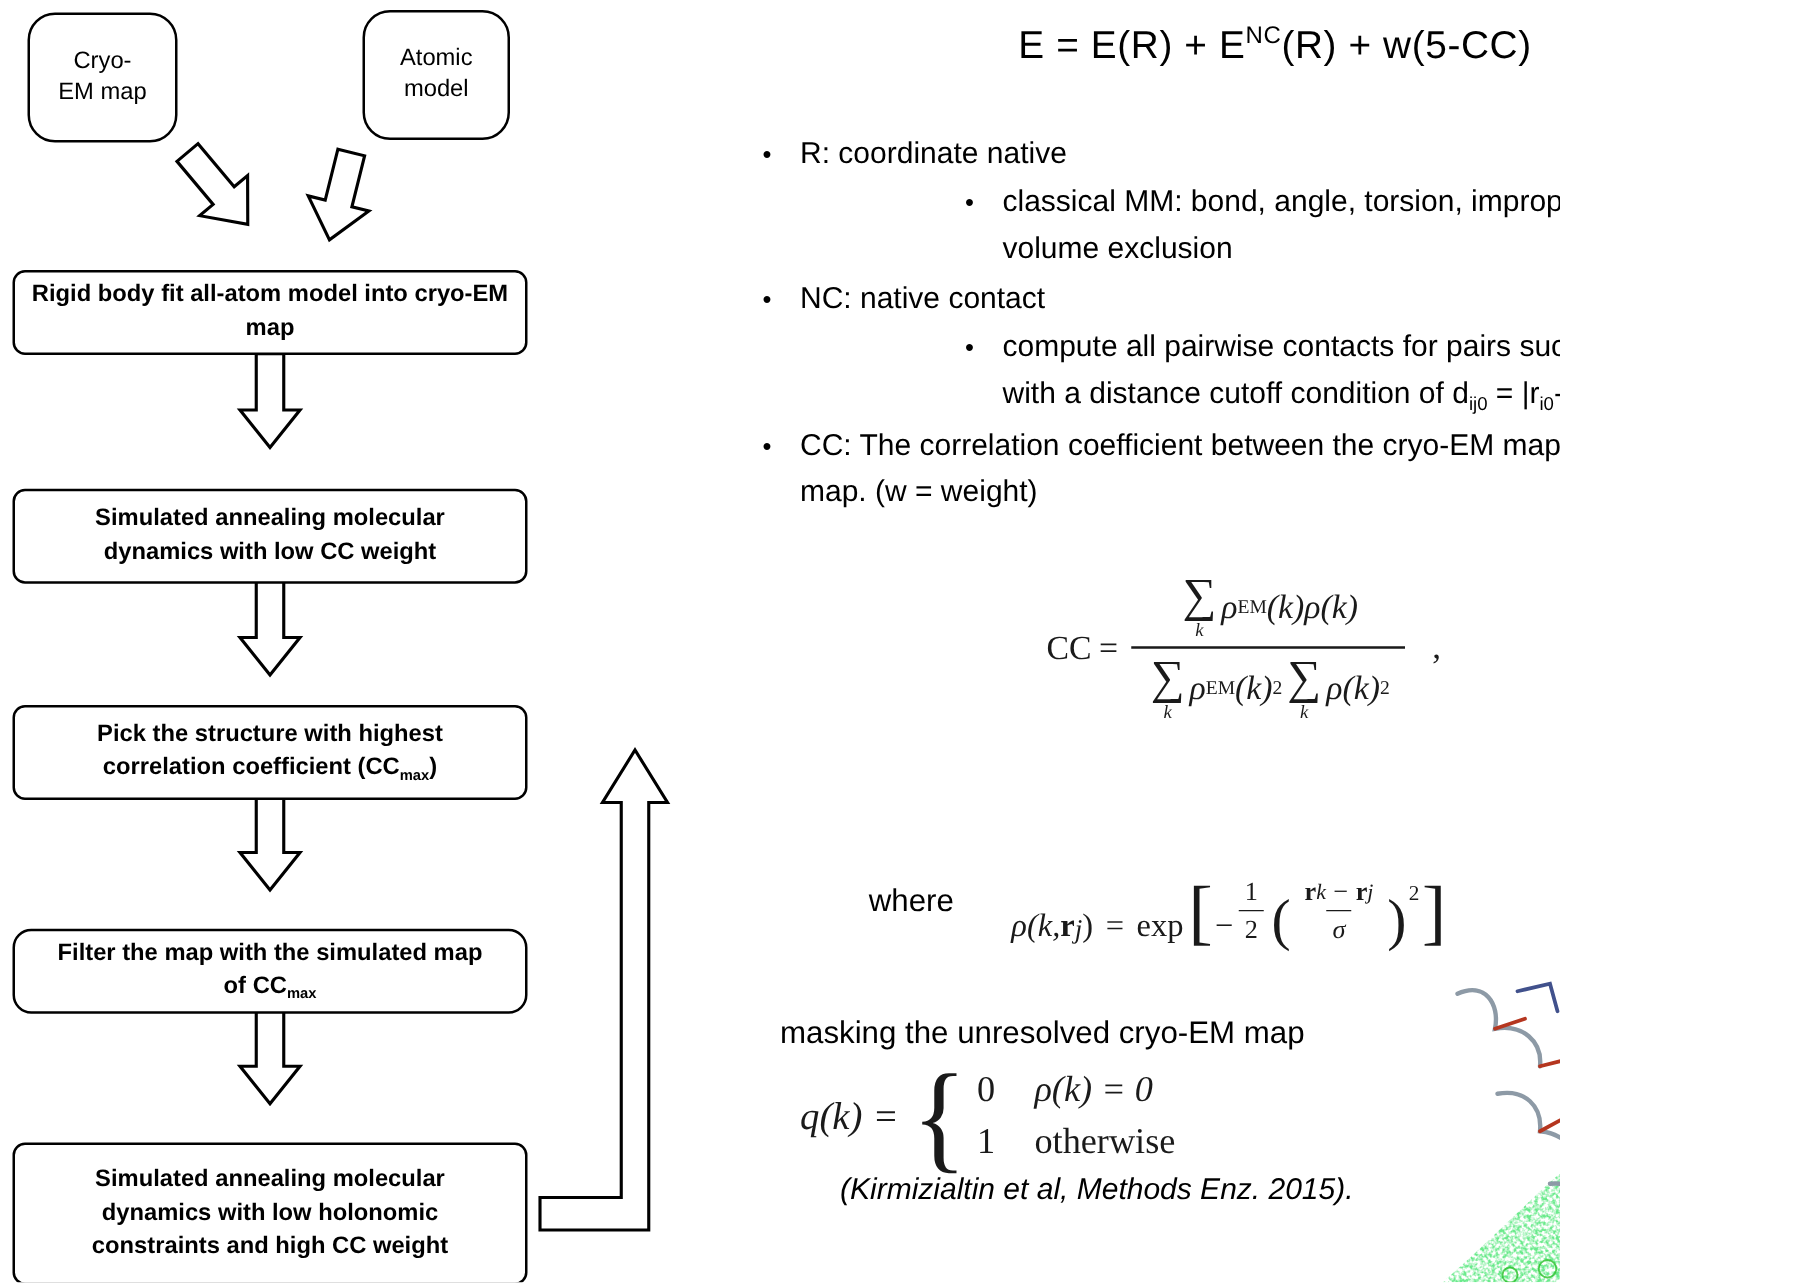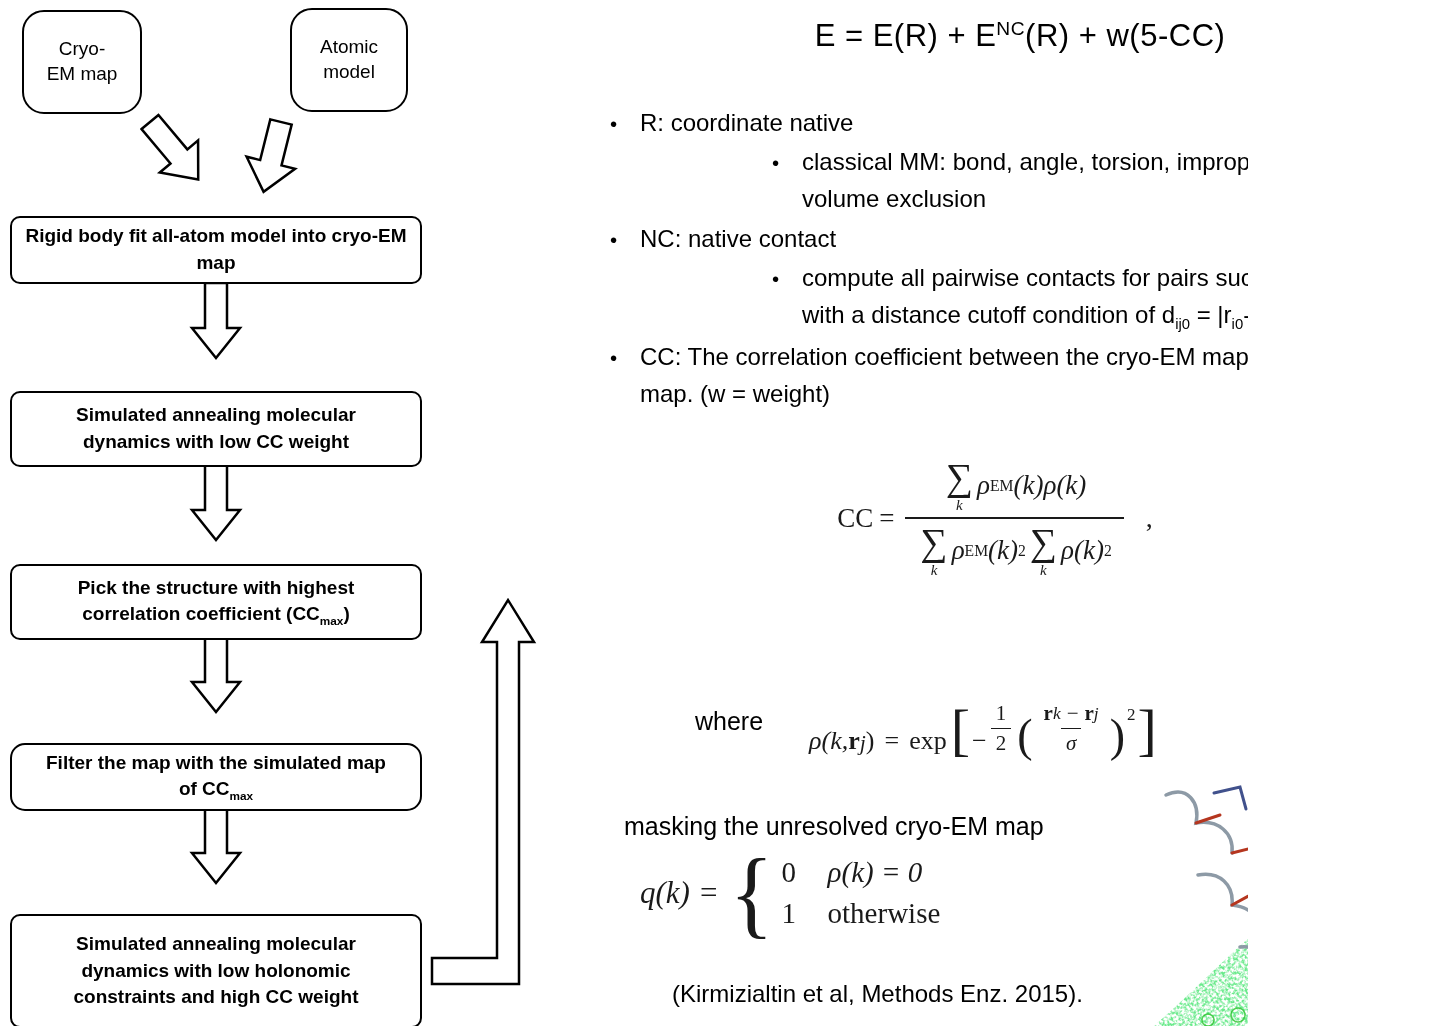--- a/index.html
+++ b/index.html
@@ -88,21 +88,21 @@
 
   .masking { position: absolute; left: 624px; top: 812px; font-size: 25px; }
 
   .q-eq { position: absolute; left: 640px; top: 852px; display: flex; align-items: center; font-size: 31px; }
   .q-eq .eqs { margin: 0 10px; }
   .q-eq .brace { font-size: 92px; font-weight: 300; line-height: 0.85; margin: 0 8px 0 2px; transform: scaleY(1.05); font-style: normal; }
   .cases { display: flex; flex-direction: column; font-size: 29px; line-height: 1.4; }
   .case-row { display: flex; }
   .case-row .cv { width: 46px; }
 
-  .citation { position: absolute; left: 672px; top: 980px; font-size: 24px; }
+  .citation { position: absolute; left: 672px; top: 938px; font-size: 24px; font-style: italic; }
 
   .molecule { position: absolute; left: 1148px; top: 735px; }
 </style>
 </head>
 <body>
 
 <div class="slide">
 
   <svg class="fc-arrows" width="545" height="1026" viewBox="0 0 545 1026">
 

